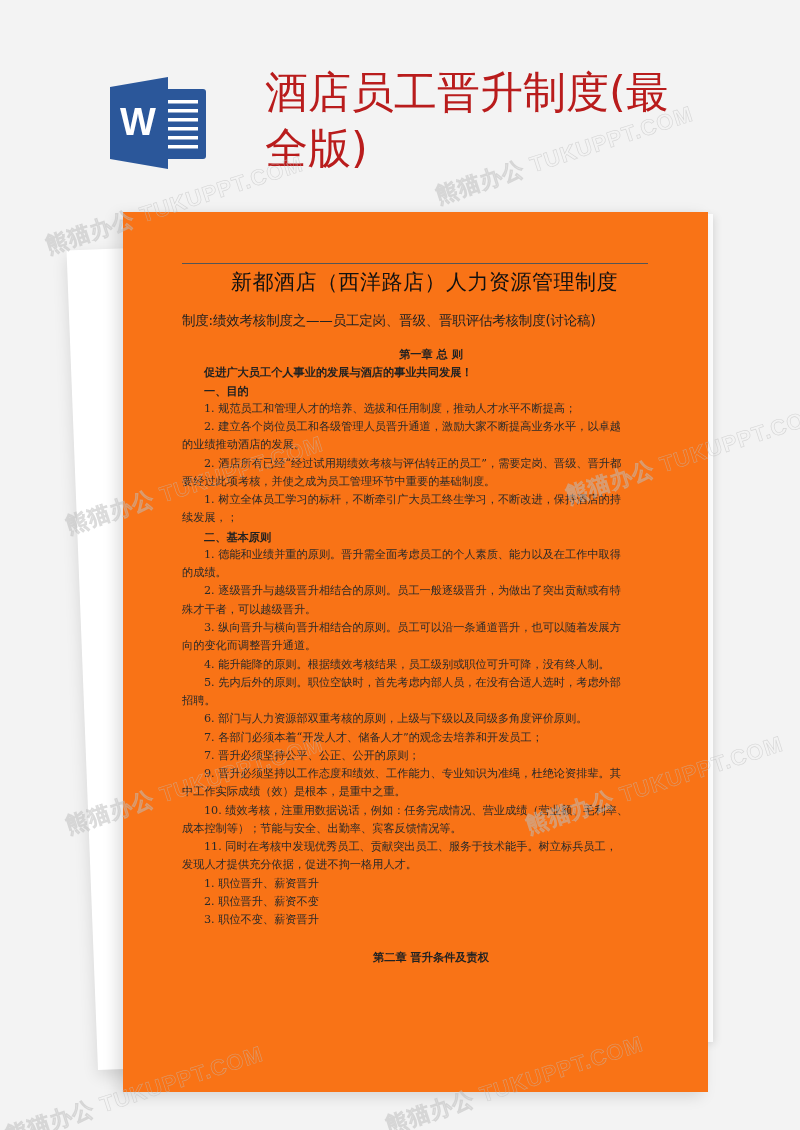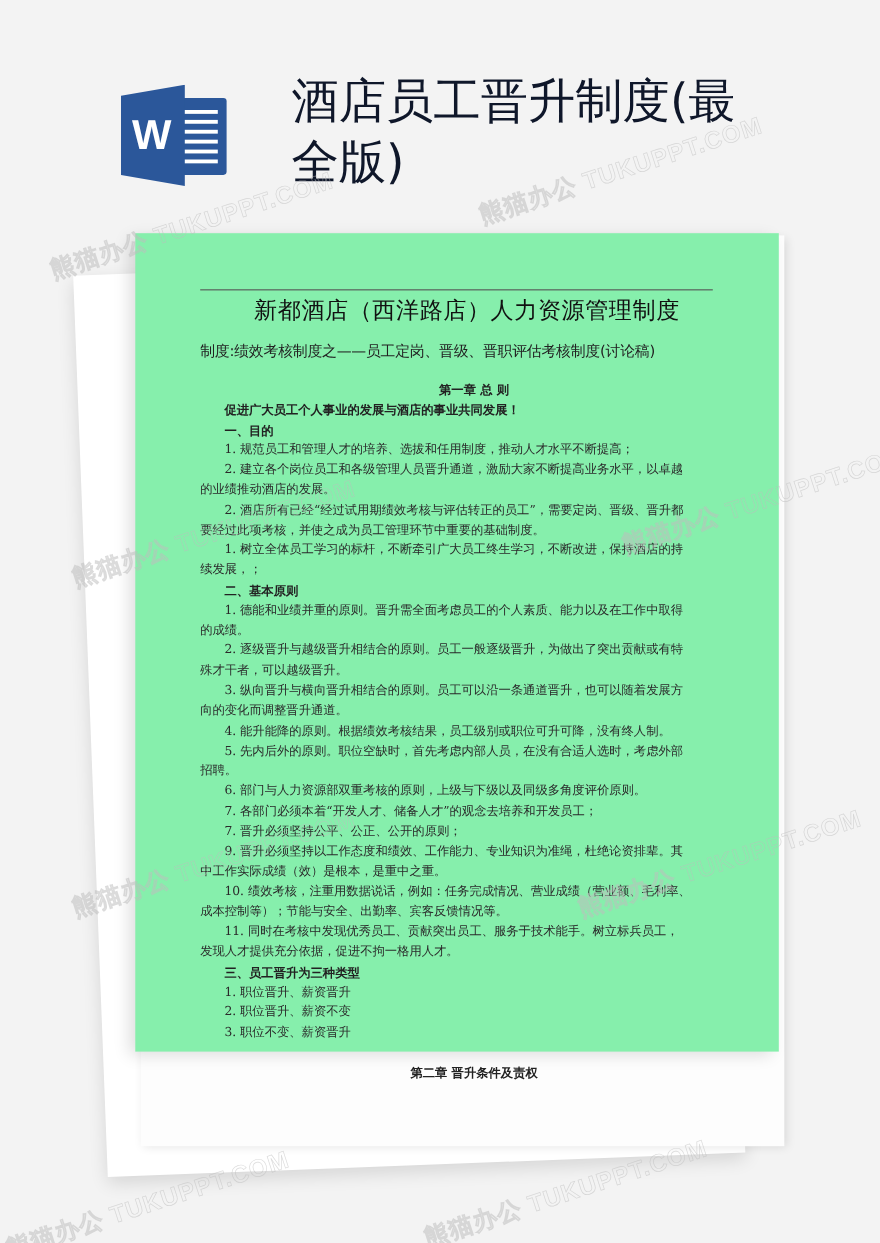--- a/index.html
+++ b/index.html
@@ -23,39 +23,39 @@
     pointer-events: none;
     z-index: 5;
   }
   
   .word-icon {
     position: absolute; left: 110px; top: 77px; width: 100px; height: 92px;
   }
   .doc-title {
     position: absolute; left: 265px; top: 64px; width: 420px;
     font-family: "DejaVu Sans", "Liberation Sans", sans-serif;
-    font-size: 43px; line-height: 56px; color: #0f172a;
+    font-size: 43px; line-height: 56px; color: #b91c1c;
     letter-spacing: 0px;
   }
   
   .paper-back {
     position: absolute; left: 98px; top: 250px; width: 580px; height: 820px;
     background: #ffffff;
     transform: rotate(-2.2deg);
     transform-origin: 0 100%;
     box-shadow: 0 6px 16px rgba(0,0,0,0.12);
   }
   .paper-mid {
     position: absolute; left: 128px; top: 214px; width: 585px; height: 828px;
     background: #fdfdfd;
     box-shadow: 2px 2px 8px rgba(0,0,0,0.10);
   }
   .paper {
-    position: absolute; left: 123px; top: 212px; width: 585px; height: 744px;
-    background: #86efac;
+    position: absolute; left: 123px; top: 212px; width: 585px; height: 880px;
+    background: #f97316;
     box-shadow: -6px 4px 14px rgba(0,0,0,0.13);
     color: #1a1a1a;
   }
   .rule {
     position: absolute; left: 59px; top: 51px; width: 466px; height: 1px; background: #555;
   }
   .p-title {
     position: absolute; left: 0; width: 585px; top: 56px; text-align: center;
     font-size: 21px; line-height: 28px; color: #111; letter-spacing: 0.5px;
     padding-left: 18px;
@@ -136,21 +136,20 @@
     <span class="line ind2">6.  部门与人力资源部双重考核的原则，上级与下级以及同级多角度评价原则。</span>
     <span class="line ind2">7.  各部门必须本着“开发人才、储备人才”的观念去培养和开发员工；</span>
     <span class="line ind2">7.  晋升必须坚持公平、公正、公开的原则；</span>
     <span class="line ind2">9.  晋升必须坚持以工作态度和绩效、工作能力、专业知识为准绳，杜绝论资排辈。其</span>
     <span class="line cont">中工作实际成绩（效）是根本，是重中之重。</span>
     <span class="line ind2">10. 绩效考核，注重用数据说话，例如：任务完成情况、营业成绩（营业额、毛利率、</span>
     <span class="line cont">成本控制等）；节能与安全、出勤率、宾客反馈情况等。</span>
     <span class="line ind2">11. 同时在考核中发现优秀员工、贡献突出员工、服务于技术能手。树立标兵员工，</span>
     <span class="line cont">发现人才提供充分依据，促进不拘一格用人才。</span>
 
-    <span class="line bold ind">三、员工晋升为三种类型</span>
     <span class="line ind">1.  职位晋升、薪资晋升</span>
     <span class="line ind">2.  职位晋升、薪资不变</span>
     <span class="line ind">3.  职位不变、薪资晋升</span>
 
     <span class="spacer"></span>
     <span class="line chap">第二章  晋升条件及责权</span>
   </div>
 </div>
 
 <div class="watermark" style="left:40px;top:190px;">熊猫办公 TUKUPPT.COM</div>

